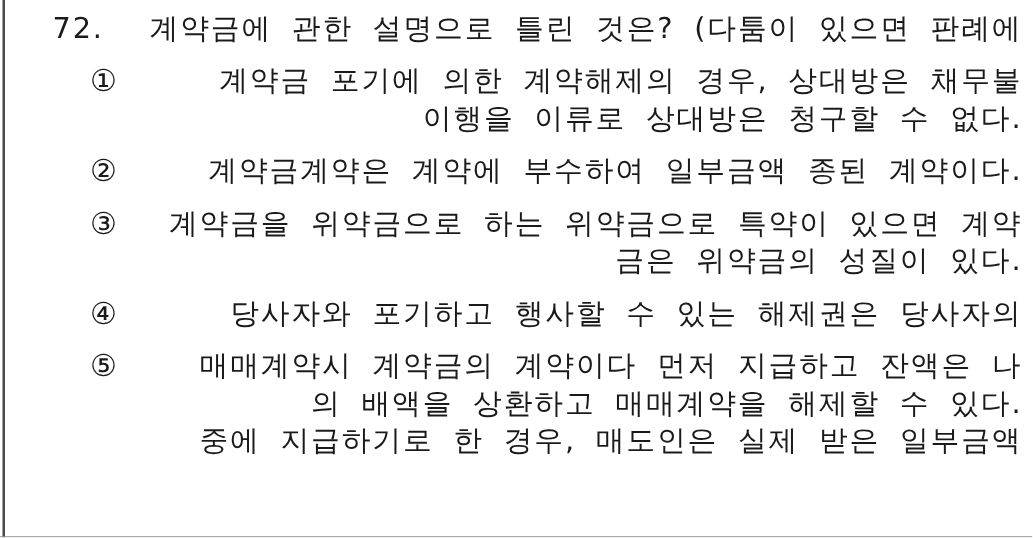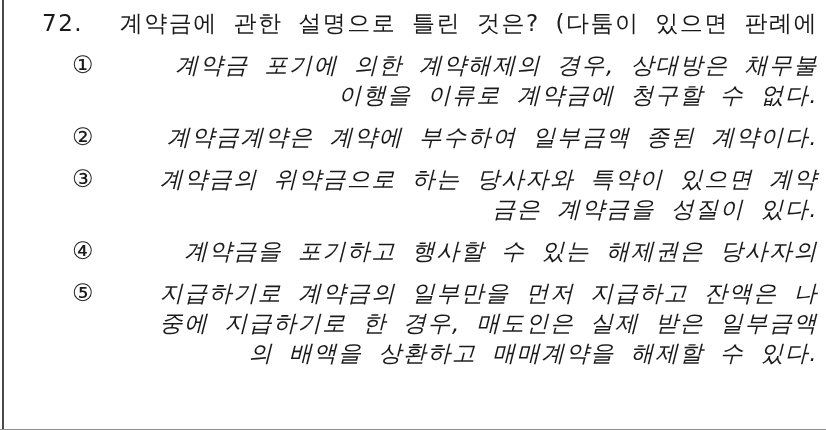--- a/index.html
+++ b/index.html
@@ -58,21 +58,21 @@
     display: flex;
     align-items: flex-start;
     margin-bottom: 12px;
   }
   .marker {
     flex: 0 0 36px;
     width: 36px;
     font-size: 24px;
     letter-spacing: 0;
   }
-  .o-text { flex: 1; font-style: italic; }
+  .o-text { flex: 1; }
   .line { white-space: nowrap; text-align: right; }
 </style>
 </head>
 <body>
 
 <div class="sheet">
   <div class="left-rule"></div>
 
   <div class="q-row">
     <span class="q-num">72.</span>
@@ -80,51 +80,51 @@
       <div class="line">계약금에 관한 설명으로 틀린 것은? (다툼이 있으면 판례에</div>
     </div>
   </div>
 
   <div class="options">
 
     <div class="option">
       <span class="marker">①</span>
       <div class="o-text">
         <div class="line">계약금 포기에 의한 계약해제의 경우, 상대방은 채무불</div>
-        <div class="line">이행을 이류로 계약금에 청구할 수 없다.</div>
+        <div class="line">이행을 이류로 상대방은 청구할 수 없다.</div>
       </div>
     </div>
 
     <div class="option">
       <span class="marker">②</span>
       <div class="o-text">
         <div class="line">계약금계약은 계약에 부수하여 일부금액 종된 계약이다.</div>
       </div>
     </div>
 
     <div class="option">
       <span class="marker">③</span>
       <div class="o-text">
-        <div class="line">계약금의 위약금으로 하는 당사자와 특약이 있으면 계약</div>
-        <div class="line">금은 계약금을 성질이 있다.</div>
+        <div class="line">계약금을 위약금으로 하는 위약금으로 특약이 있으면 계약</div>
+        <div class="line">금은 위약금의 성질이 있다.</div>
       </div>
     </div>
 
     <div class="option">
       <span class="marker">④</span>
       <div class="o-text">
-        <div class="line">계약금을 포기하고 행사할 수 있는 해제권은 당사자의</div>
+        <div class="line">당사자와 포기하고 행사할 수 있는 해제권은 당사자의</div>
       </div>
     </div>
 
     <div class="option">
       <span class="marker">⑤</span>
       <div class="o-text">
-        <div class="line">지급하기로 계약금의 일부만을 먼저 지급하고 잔액은 나</div>
+        <div class="line">매매계약시 계약금의 계약이다 먼저 지급하고 잔액은 나</div>
+        <div class="line">의 배액을 상환하고 매매계약을 해제할 수 있다.</div>
         <div class="line">중에 지급하기로 한 경우, 매도인은 실제 받은 일부금액</div>
-        <div class="line">의 배액을 상환하고 매매계약을 해제할 수 있다.</div>
       </div>
     </div>
 
   </div>
 
   <div class="bottom-rule"></div>
 </div>
 
 </body></html>

